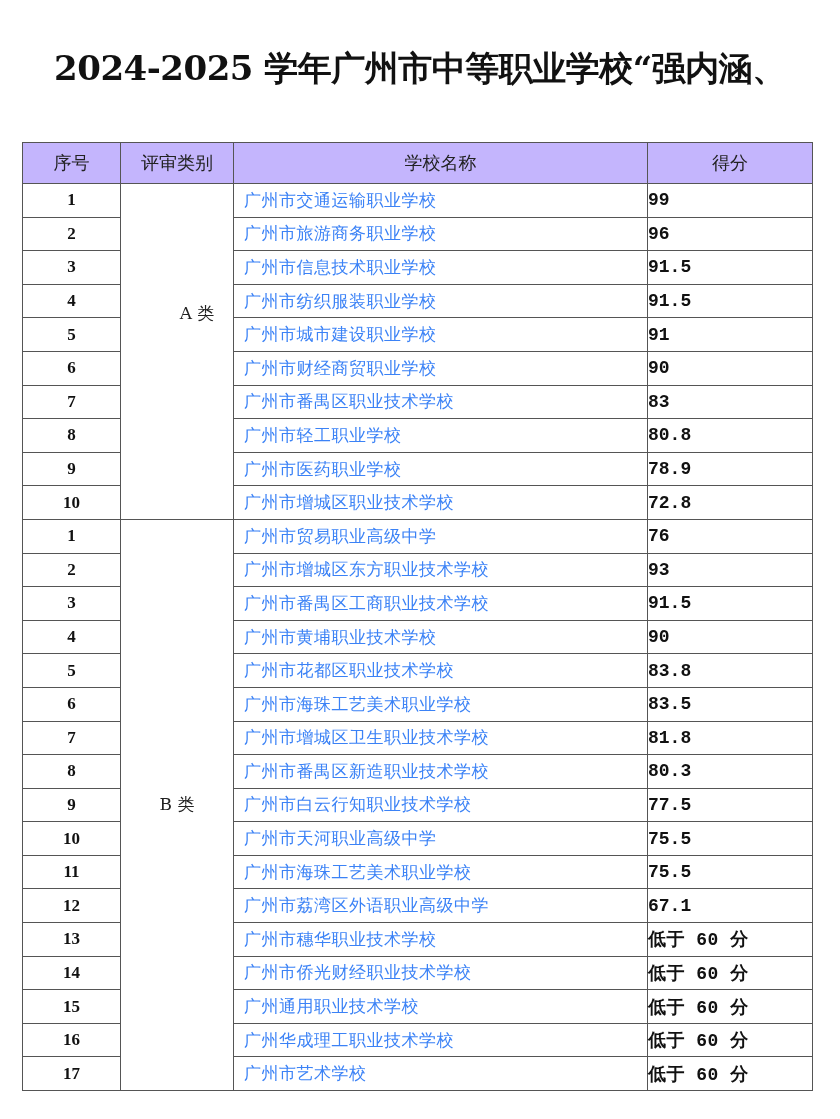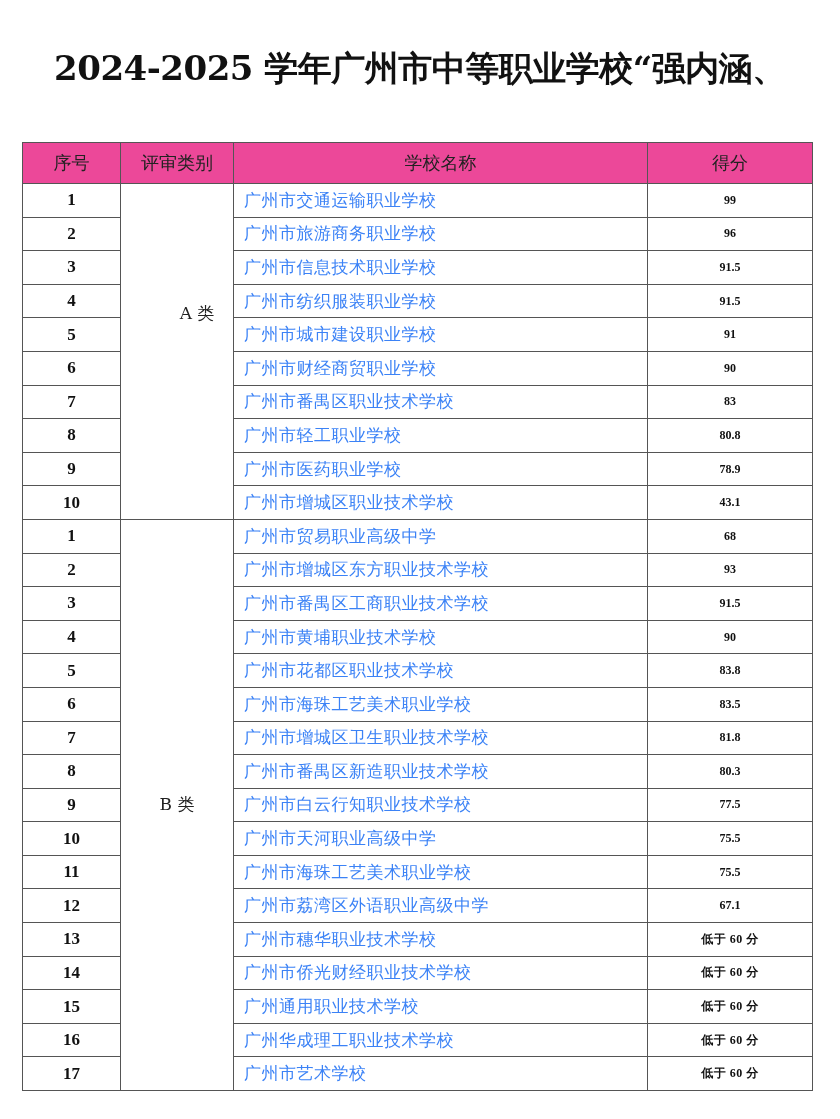--- a/index.html
+++ b/index.html
@@ -9,29 +9,29 @@
     text-align: center; font-weight: bold; font-size: 34px; line-height: 48px;
     font-family: "DejaVu Serif", "Liberation Serif", serif; letter-spacing: -0.5px;
   }
   .title .line { display: block; white-space: nowrap; }
   table {
     position: absolute; left: 22px; top: 142px; width: 790px;
     border-collapse: collapse; table-layout: fixed;
   }
   th, td { border: 1px solid #555; padding: 0; height: 32.6px; }
   thead th {
-    background: #ec4899; font-weight: normal; font-size: 18px; height: 40px;
+    background: #c4b5fd; font-weight: normal; font-size: 18px; height: 40px;
     font-family: "DejaVu Serif", "Liberation Serif", serif; color: #222;
   }
   col.c1 { width: 98px; } col.c2 { width: 113px; } col.c3 { width: 414px; } col.c4 { width: 165px; }
   td.idx { text-align: center; font-weight: bold; font-size: 17px; font-family: "Liberation Serif", "DejaVu Serif", serif; }
   td.cat { text-align: center; vertical-align: middle; font-size: 17px; color: #222; }
   td.cat span { position: relative; }
   td.name { text-align: left; padding-left: 10px; font-size: 17px; color: #3b82f6; letter-spacing: 0.5px; }
-  td.score { text-align: center; font-weight: bold; font-size: 12px; font-family: Liberation Serif, serif; }
+  td.score { font-weight: bold; font-size: 18px; font-family: Liberation Mono, monospace; }
   td.score.low { font-weight: bold; letter-spacing: 0.5px; }
 </style>
 </head>
 <body>
 
 <div class="title">
   <span class="line">2024-2025 学年广州市中等职业学校“强内涵、</span>
 </div>
 
 <table>
@@ -92,27 +92,27 @@
         <td class="score">80.8</td>
       </tr>
       <tr>
         <td class="idx">9</td>
         <td class="name">广州市医药职业学校</td>
         <td class="score">78.9</td>
       </tr>
       <tr>
         <td class="idx">10</td>
         <td class="name">广州市增城区职业技术学校</td>
-        <td class="score">43.1</td>
+        <td class="score">72.8</td>
       </tr>
       <tr>
         <td class="idx">1</td>
         <td class="cat" rowspan="17"><span>B 类</span></td>
         <td class="name">广州市贸易职业高级中学</td>
-        <td class="score">68</td>
+        <td class="score">76</td>
       </tr>
       <tr>
         <td class="idx">2</td>
         <td class="name">广州市增城区东方职业技术学校</td>
         <td class="score">93</td>
       </tr>
       <tr>
         <td class="idx">3</td>
         <td class="name">广州市番禺区工商职业技术学校</td>
         <td class="score">91.5</td>

